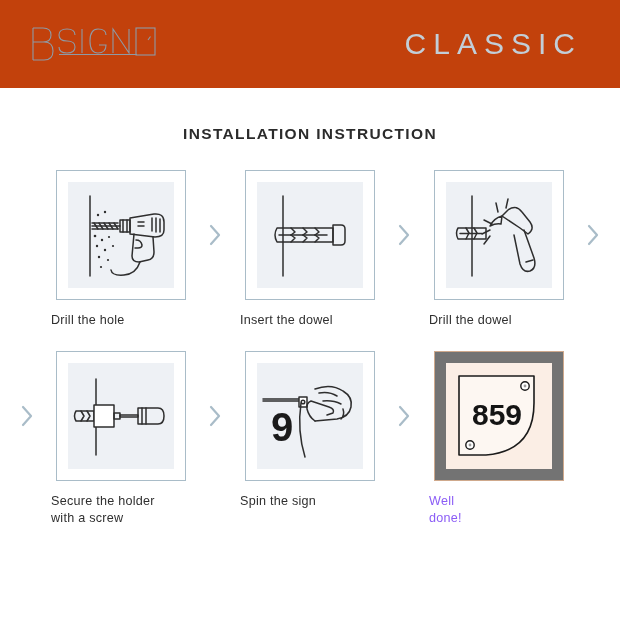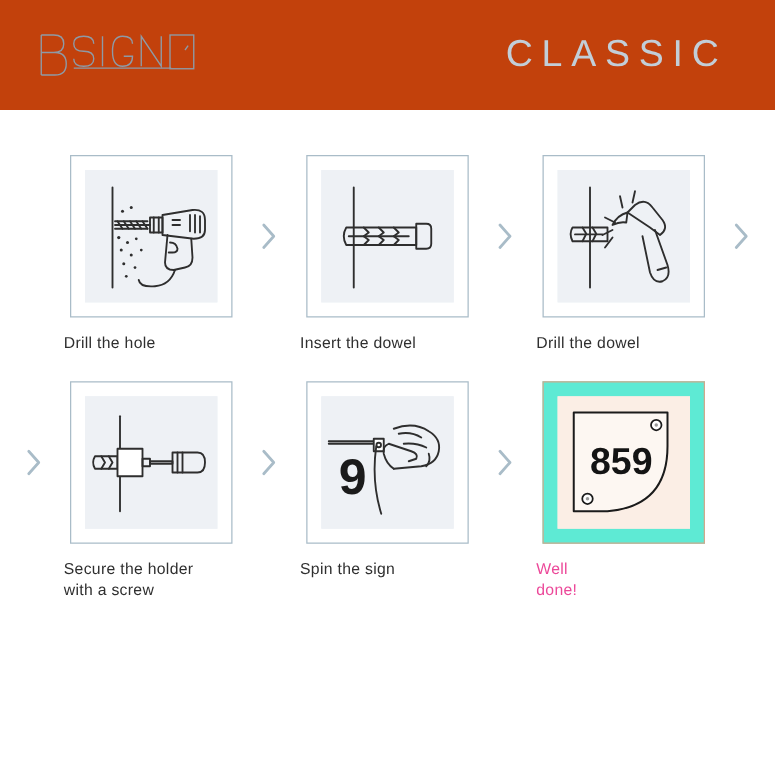--- a/index.html
+++ b/index.html
@@ -76,40 +76,40 @@
   .panel {
     width: 130px;
     height: 130px;
     border: 1px solid #a9bcc8;
     background: #ffffff;
     padding: 11px;
     display: flex;
     align-items: center;
     justify-content: center;
   }
-  .panel.done { border-color: #cfa98c; background: #5eead4; }
+  .panel.done { border-color: #cfa98c; background: #737373; }
 
   .panel-inner {
     width: 106px;
     height: 106px;
     background: #eef1f5;
     display: block;
   }
   .panel.done .panel-inner { background: #fbeee5; }
 
   .caption {
     margin-top: 12px;
     text-align: left;
     font-size: 12.6px;
     color: #2f2f2f;
     line-height: 17px;
     letter-spacing: .25px;
     width: 140px;
   }
-  .caption.accent { color: #ec4899; }
+  .caption.accent { color: #8b5cf6; }
 
   
   .chev {
     width: 22px;
     height: 130px;
     display: flex;
     align-items: center;
     justify-content: center;
     flex: 0 0 22px;
   }
@@ -151,20 +151,21 @@
         <rect x="106" y="4" width="19" height="27"></rect>
         <path d="M118 16 L120.5 12.5"></path>
       </g>
     </svg>
   </div>
 
   <div class="brand-word">CLASSIC</div>
 </div>
 
 <div class="title-block">
+  <div class="title-line">INSTALLATION INSTRUCTION</div>
 </div>
 
 <div class="steps">
 
   <div class="row">
 
     <div class="step">
       <div class="panel">
         <svg class="panel-inner" viewBox="0 0 106 106">
           <rect width="106" height="106" fill="#eef1f5"></rect>

